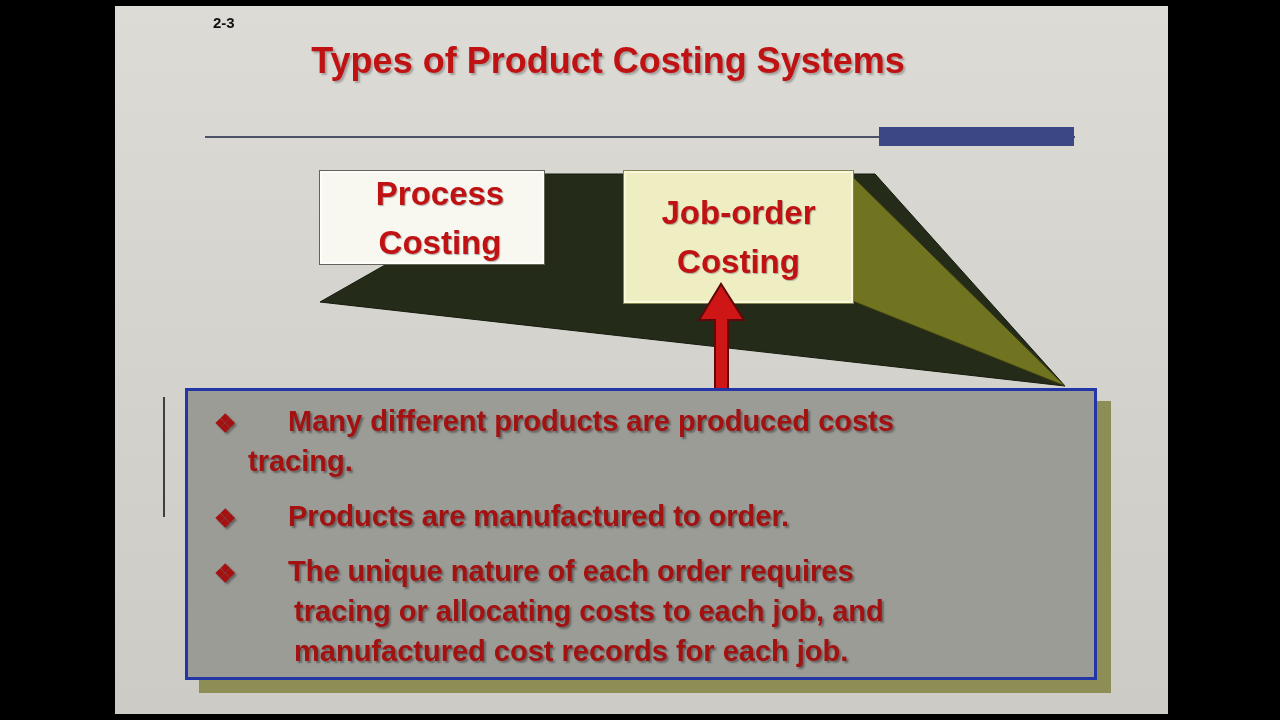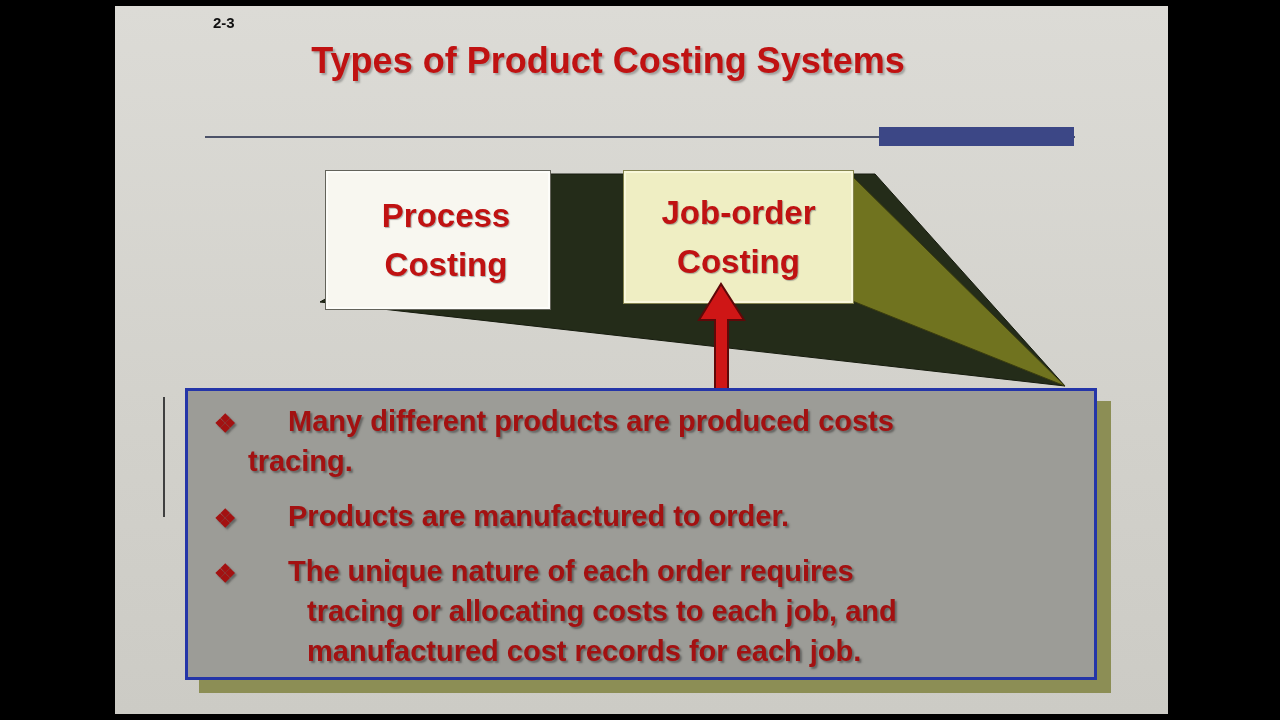--- a/index.html
+++ b/index.html
@@ -35,21 +35,21 @@
   }
   .wedge,.arrow{position:absolute;left:0;top:0;}
   .box{
     position:absolute;
     display:flex;flex-direction:column;align-items:center;justify-content:center;
     font-weight:bold;font-size:33px;line-height:49px;color:#c01212;
     text-shadow:1px 1px 1px rgba(110,110,110,.55);
     box-sizing:border-box;
   }
   .box-process{
-    left:210px;top:164px;width:226px;height:140px;
+    left:204px;top:164px;width:226px;height:95px;
     background:#f8f7f0;border:1px solid #63635a;
     box-shadow:inset 0 0 0 2px #fdfdf9;
     padding-left:16px;
   }
   .box-job{
     left:508px;top:164px;width:231px;height:134px;
     background:#efeec3;border:1px solid #84844f;
     box-shadow:inset 0 0 0 2px #f9f8da;
   }
   .left-line{
@@ -71,21 +71,21 @@
     color:#a31111;font-weight:bold;
     font-size:29px;line-height:40px;
     text-shadow:2px 2px 2px rgba(55,55,55,.55);
   }
   .glyph{
     position:absolute;left:26px;top:4px;
     font-size:25px;line-height:36px;
   }
   .bl{white-space:nowrap;}
   .bl.outdent{margin-left:-40px;}
-  .bl.cont{margin-left:19px;}
+  .bl.cont{margin-left:6px;}
 </style>
 </head>
 <body>
 
 <div class="slide">
 
   <div class="page-number">2-3</div>
 
   <h1 class="title">Types of Product Costing Systems</h1>
 

